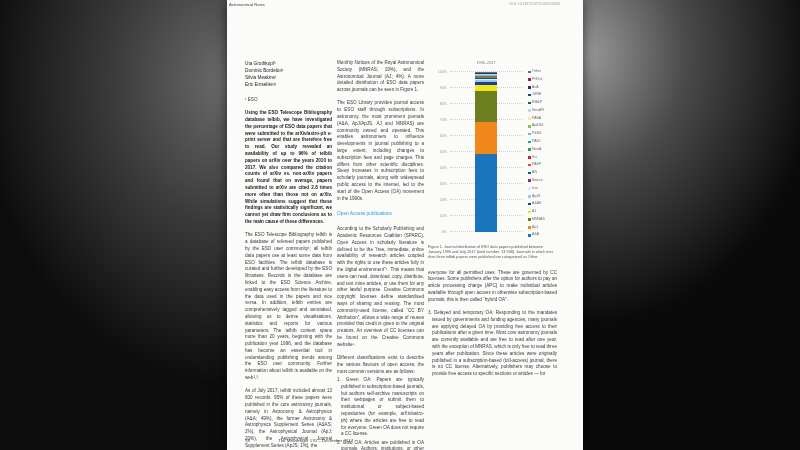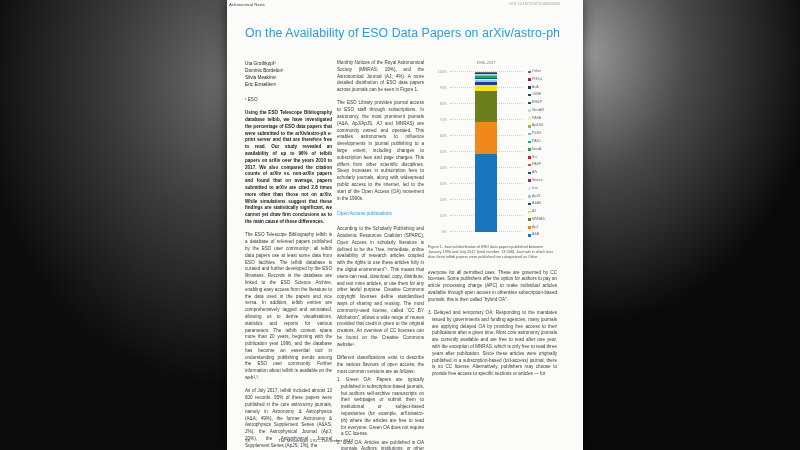--- a/index.html
+++ b/index.html
@@ -55,21 +55,20 @@
 <body>
 
 <div class="backdrop-left"></div>
 <div class="backdrop-right"></div>
 
 <div class="page">
 
   <div class="running-head">Astronomical News</div>
   <div class="doi">DOI: 10.18727/0722-6691/5056</div>
 
-  <h1 class="page-title" style="margin:0;">On the Availability of ESO Data Papers on arXiv/astro-ph</h1>
 
   <div class="col col1">
     <div class="authors" style="white-space:pre-line;">Uta Grothkopf¹
 Dominic Bordelon¹
 Silvia Meakins¹
 Eric Emsellem¹</div>
     <div class="para affil">¹ ESO</div>
     <p class="para abstract">Using the ESO Telescope Bibliography database telbib, we have investigated the percentage of ESO data papers that were submitted to the arXiv/astro-ph e-print server and that are therefore free to read. Our study revealed an availability of up to 96% of telbib papers on arXiv over the years 2010 to 2017. We also compared the citation counts of arXiv vs. non-arXiv papers and found that on average, papers submitted to arXiv are cited 2.8 times more often than those not on arXiv. While simulations suggest that these findings are statistically significant, we cannot yet draw firm conclusions as to the main cause of these differences.</p>
     <p class="para">The ESO Telescope Bibliography telbib is a database of refereed papers published by the ESO user community¹; all telbib data papers use at least some data from ESO facilities. The telbib database is curated and further developed by the ESO librarians. Records in the database are linked to the ESO Science Archive, enabling easy access from the literature to the data used in the papers and vice versa. In addition, telbib entries are comprehensively tagged and annotated, allowing us to derive visualisations, statistics and reports for various parameters. The telbib content spans more than 20 years, beginning with the publication year 1996, and the database has become an essential tool in understanding publishing trends among the ESO user community. Further information about telbib is available on the web²,³.</p>
     <p class="para">As of July 2017, telbib included almost 13 600 records. 95% of these papers were published in the core astronomy journals, namely in Astronomy &amp; Astrophysics (A&amp;A; 49%), the former Astronomy &amp; Astrophysics Supplement Series (A&amp;AS; 2%), the Astrophysical Journal (ApJ; 20%), the Astrophysical Journal Supplement Series (ApJS; 1%), the</p>

